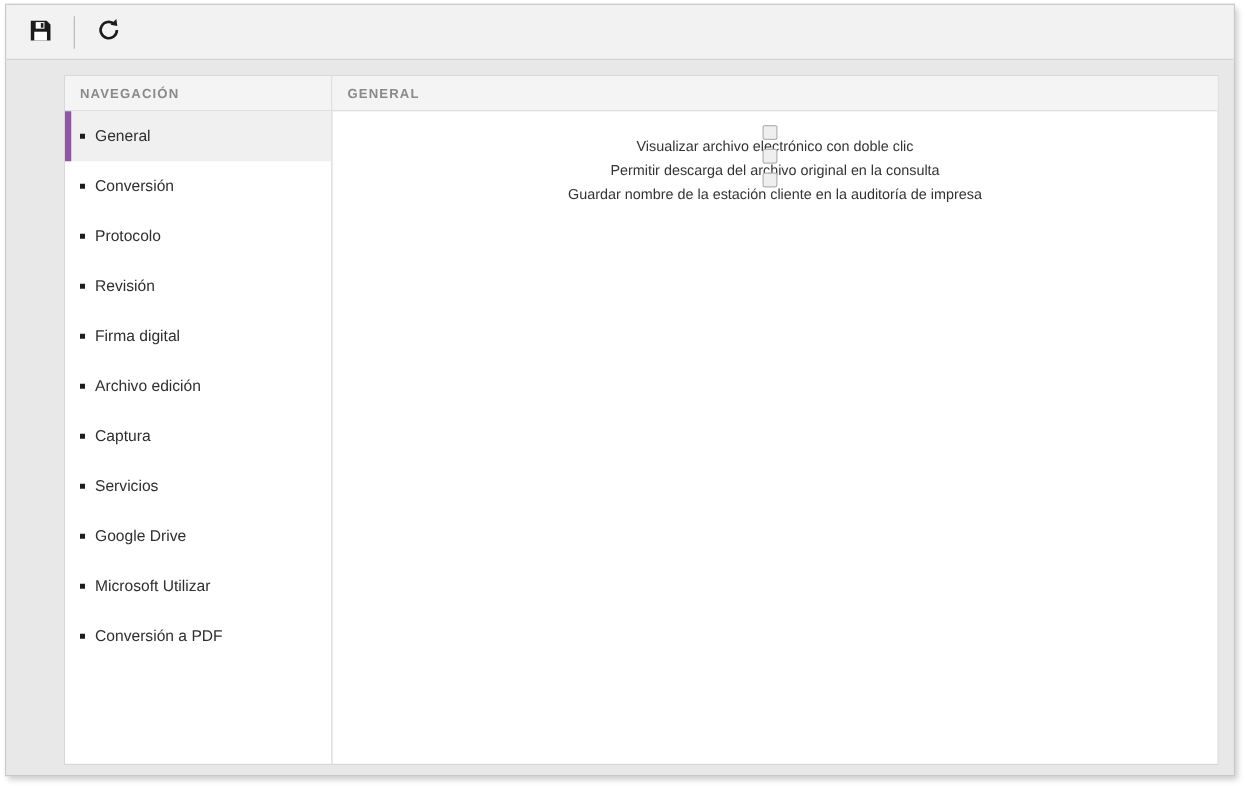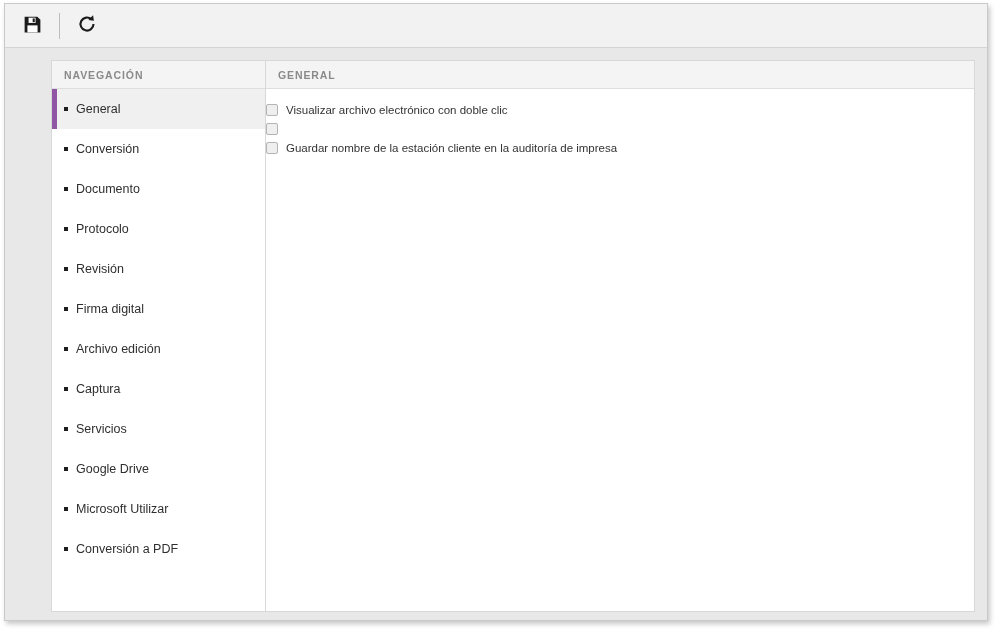--- a/index.html
+++ b/index.html
@@ -159,20 +159,21 @@
   #options-list {
     list-style: none;
     margin: 0;
     padding: 11px 0 0 0;
   }
   .opt-row {
     display: flex;
     align-items: center;
     height: 19px;
     cursor: pointer;
+    flex-direction: column;
   }
   .cbox {
     width: 12px;
     height: 12px;
     background: #efefef;
     border: 1px solid #b4b4b4;
     border-radius: 2px;
     box-sizing: border-box;
     flex: none;
     margin-right: 8px;
@@ -223,24 +224,20 @@
           <li class="nav-item active">
             <span class="bullet"></span>
             <span class="nav-label">General</span>
           </li>
           <li class="nav-item">
             <span class="bullet"></span>
             <span class="nav-label">Conversión</span>
           </li>
           <li class="nav-item">
             <span class="bullet"></span>
-            <span class="nav-label">Documento</span>
-          </li>
-          <li class="nav-item">
-            <span class="bullet"></span>
             <span class="nav-label">Protocolo</span>
           </li>
           <li class="nav-item">
             <span class="bullet"></span>
             <span class="nav-label">Revisión</span>
           </li>
           <li class="nav-item">
             <span class="bullet"></span>
             <span class="nav-label">Firma digital</span>
           </li>
@@ -275,20 +272,21 @@
       <div class="panel-header">
         <span class="panel-header-title">GENERAL</span>
       </div>
       <ul id="options-list">
           <li class="opt-row">
             <span class="cbox"></span>
             <span class="opt-label">Visualizar archivo electrónico con doble clic</span>
           </li>
           <li class="opt-row">
             <span class="cbox"></span>
+            <span class="opt-label">Permitir descarga del archivo original en la consulta</span>
           </li>
           <li class="opt-row">
             <span class="cbox"></span>
             <span class="opt-label">Guardar nombre de la estación cliente en la auditoría de impresa</span>
           </li>
         </ul>
     </div>
 
   </div>
 </div>

